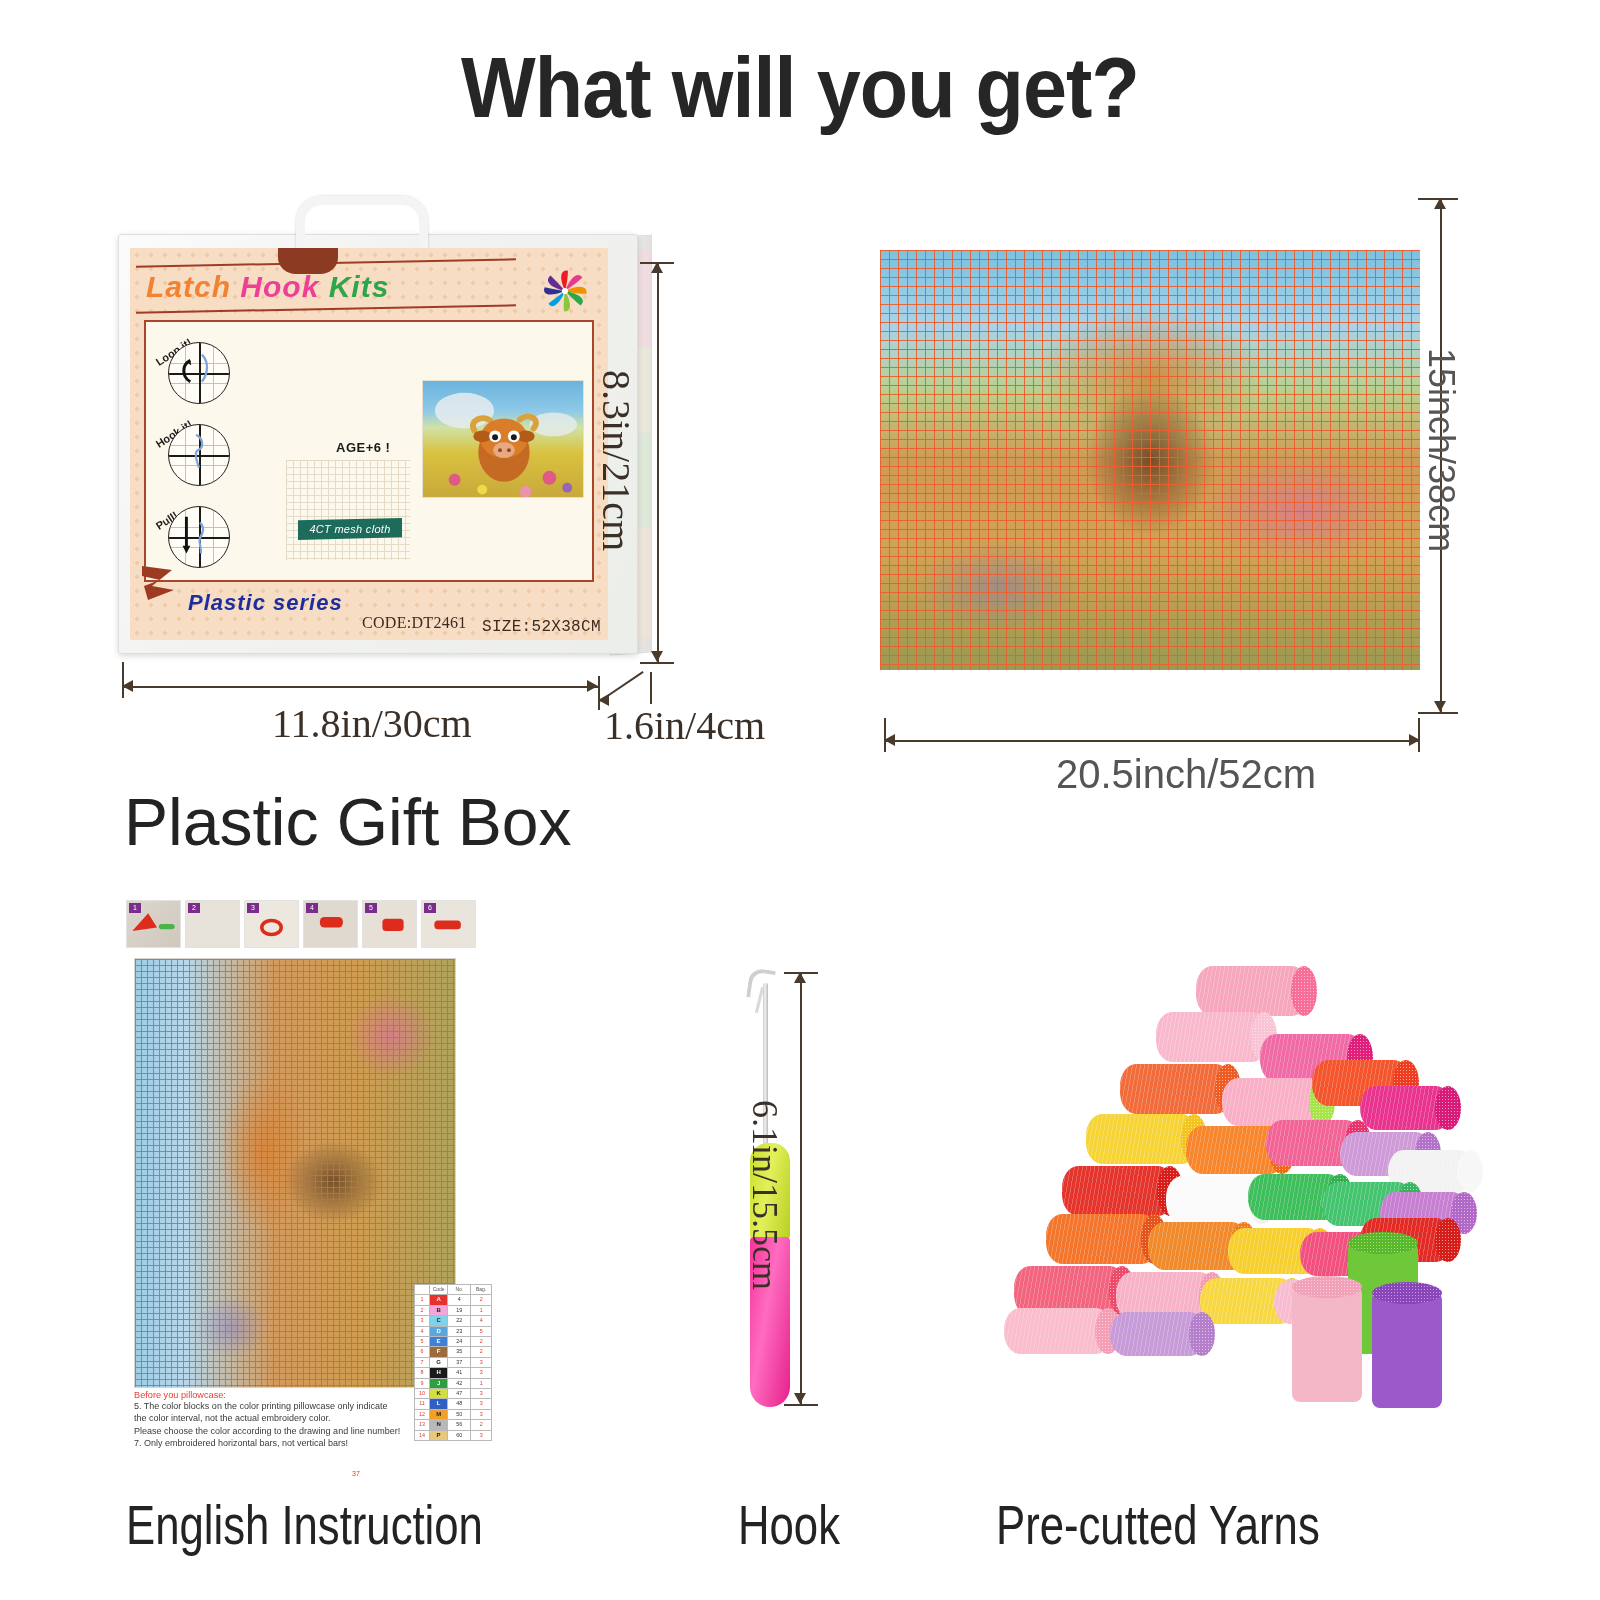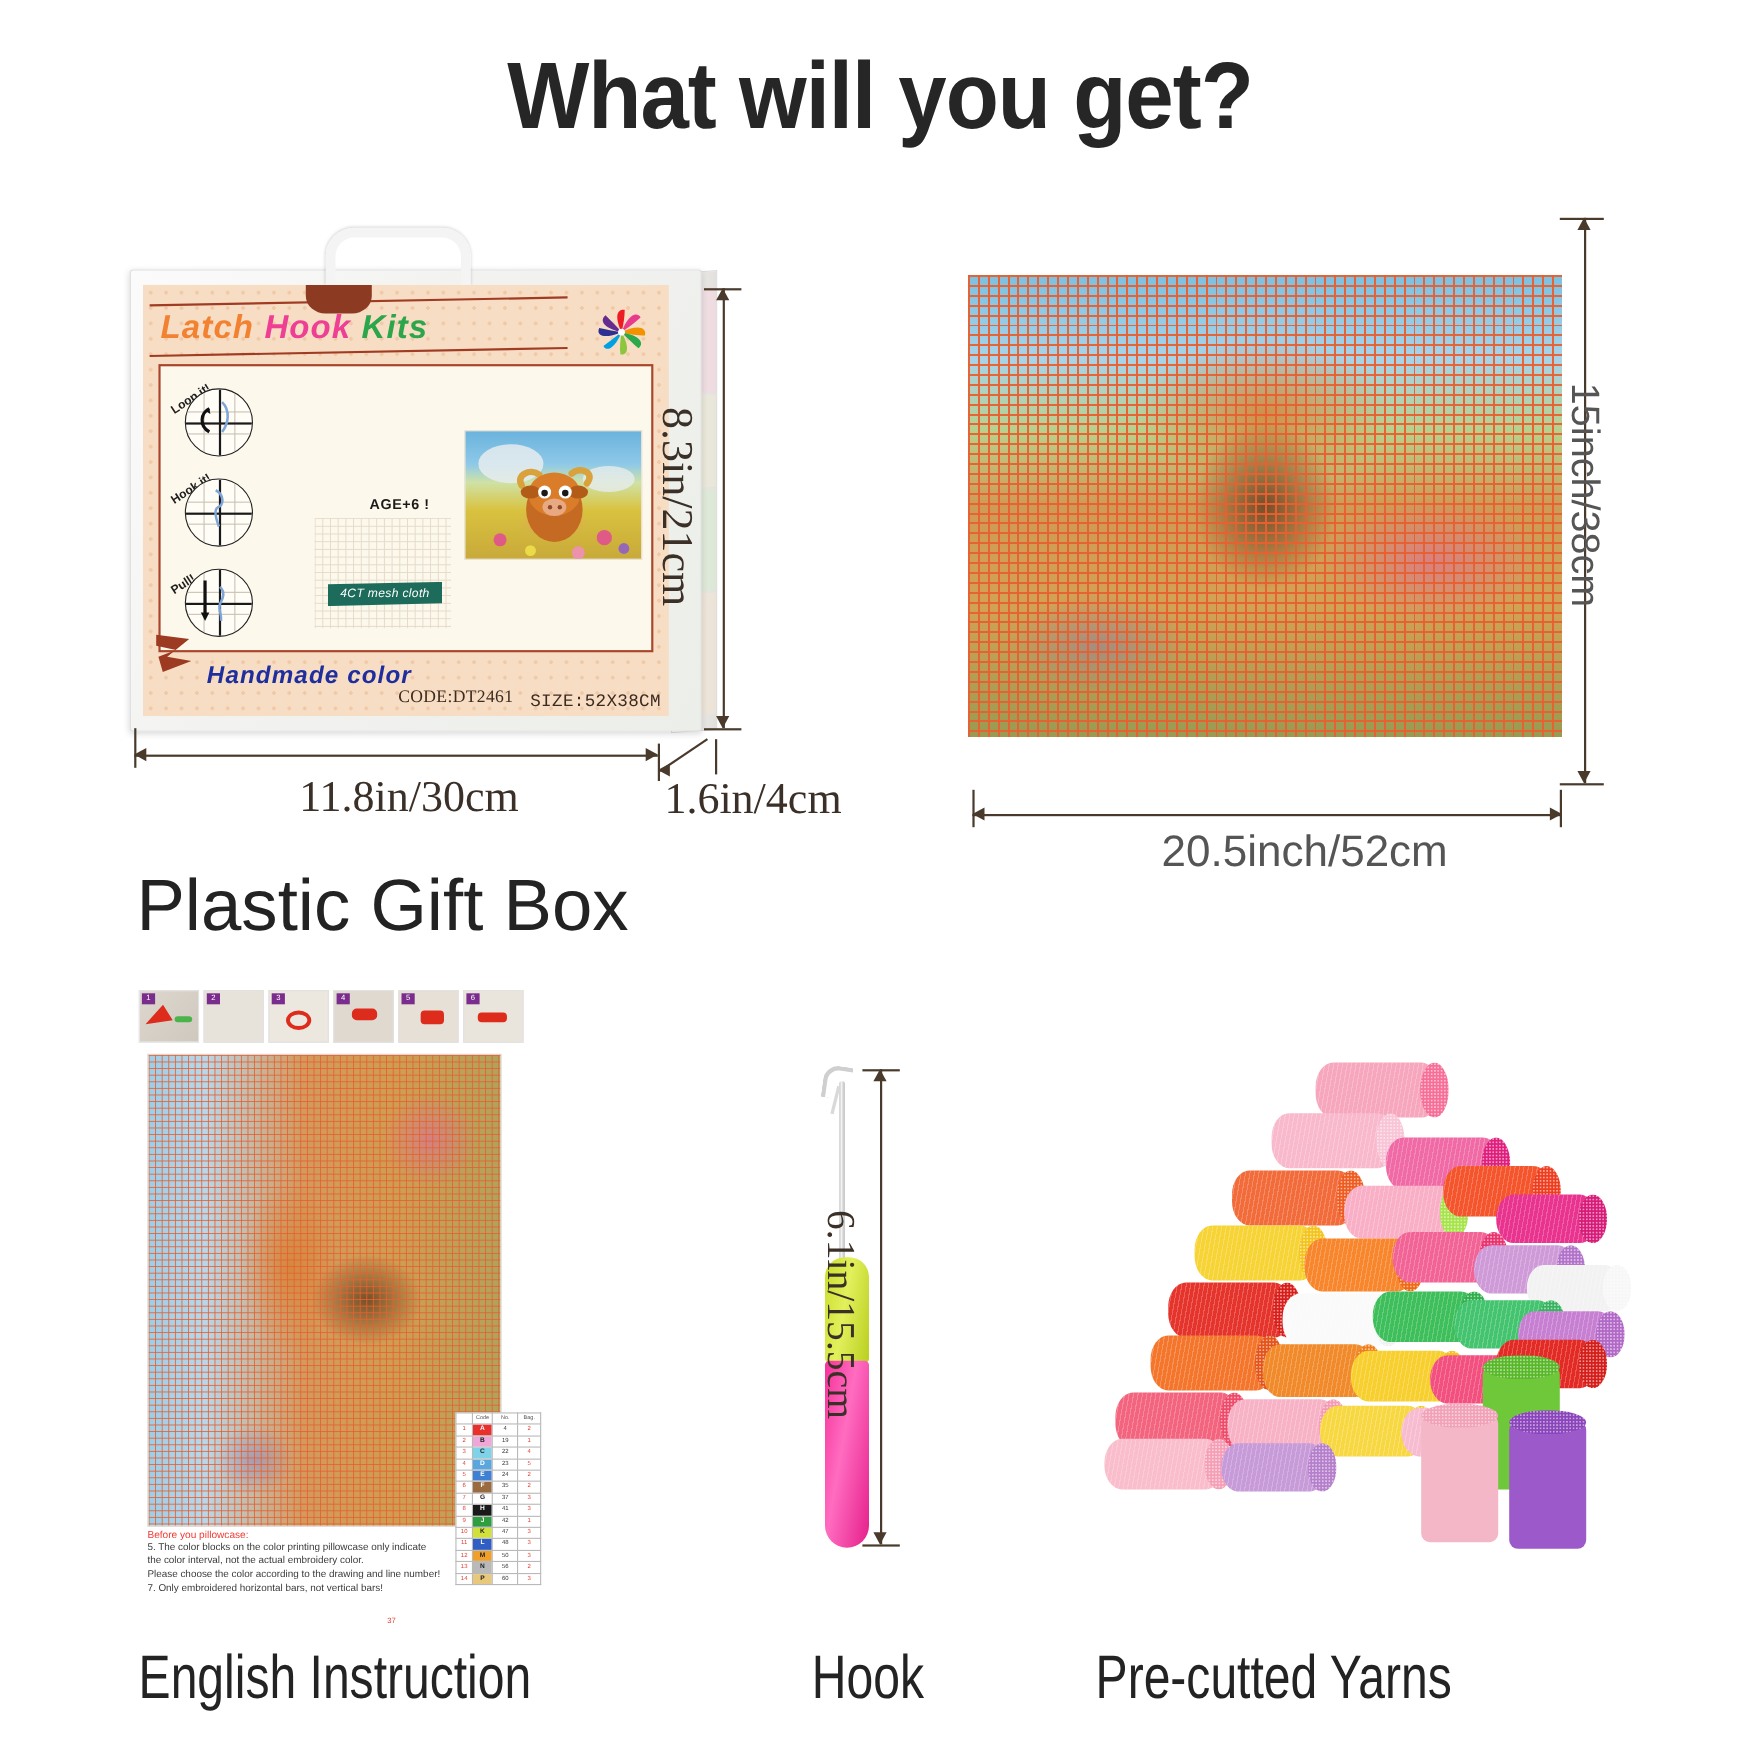--- a/index.html
+++ b/index.html
@@ -41,21 +41,21 @@
   .dim-serif { font-family: "Liberation Serif", serif; }
   .dim-sans  { font-family: "Liberation Sans", sans-serif; color:#555; }
   .dim-line-h, .dim-line-v { position: absolute; background: #4a3a2c; }
   .dim-line-h { height: 2px; }
   .dim-line-v { width: 2px; }
   .tick-v { position:absolute; width:2px; background:#4a3a2c; }
   .tick-h { position:absolute; height:2px; background:#4a3a2c; }
   .arrow { position:absolute; width:0; height:0; }
 
   
-  #gift-box-wrap { position: absolute; left: 118px; top: 207px; width: 648px; height: 500px; }
+  #gift-box-wrap { position: absolute; left: 118px; top: 196px; width: 648px; height: 500px; }
   .box-shadow-base {
     position:absolute; left:10px; top:430px; width:520px; height:26px;
     background: linear-gradient(to bottom,#e9e9e9,#fdfdfd);
     border-radius: 4px;
   }
   
   .box-shell {
     position:absolute; left:0; top:38px; width:520px; height:420px;
     background: linear-gradient(120deg,#fbfbfb 0%, #f2f3f1 40%, #eceee9 100%);
     border:1px solid #dedede; border-radius:3px;
@@ -371,21 +371,21 @@
           <circle cx="146" cy="108" r="5" fill="#8f5fc7" opacity=".9"></circle>
           <circle cx="60" cy="110" r="5" fill="#efe04a" opacity=".9"></circle>
           <circle cx="104" cy="112" r="6" fill="#f08fb8" opacity=".9"></circle>
         </svg>
       </div>
     </div>
 
     <svg class="zmark" style="left:8px; top:312px;" viewBox="0 0 46 46">
       <path d="M4,6 L34,10 L14,26 L36,30 L10,40 L6,26 L22,20 L4,16 Z" fill="#9c3b22"></path>
     </svg>
-    <div class="handmade" style="left:58px; top:342px;">Handmade color</div>
+    <div class="handmade" style="left:58px; top:342px;">Plastic series</div>
     <div class="code-text" style="left:232px; top:366px;">CODE:DT2461</div>
     <div class="size-text" style="left:352px; top:370px;font-family:Liberation Mono, monospace;">SIZE:52X38CM</div>
   </div>
 </div>
 
 <div>
   <div class="tick-h" style="left:640px; top:262px; width:34px;"></div>
   <div class="tick-h" style="left:640px; top:662px; width:34px;"></div>
   <div class="dim-line-v" style="left:657px; top:262px; height:400px;"></div>
   <div class="arrow" style="left:651px; top:262px; border-left:6px solid transparent;border-right:6px solid transparent;border-bottom:11px solid #4a3a2c;"></div>

